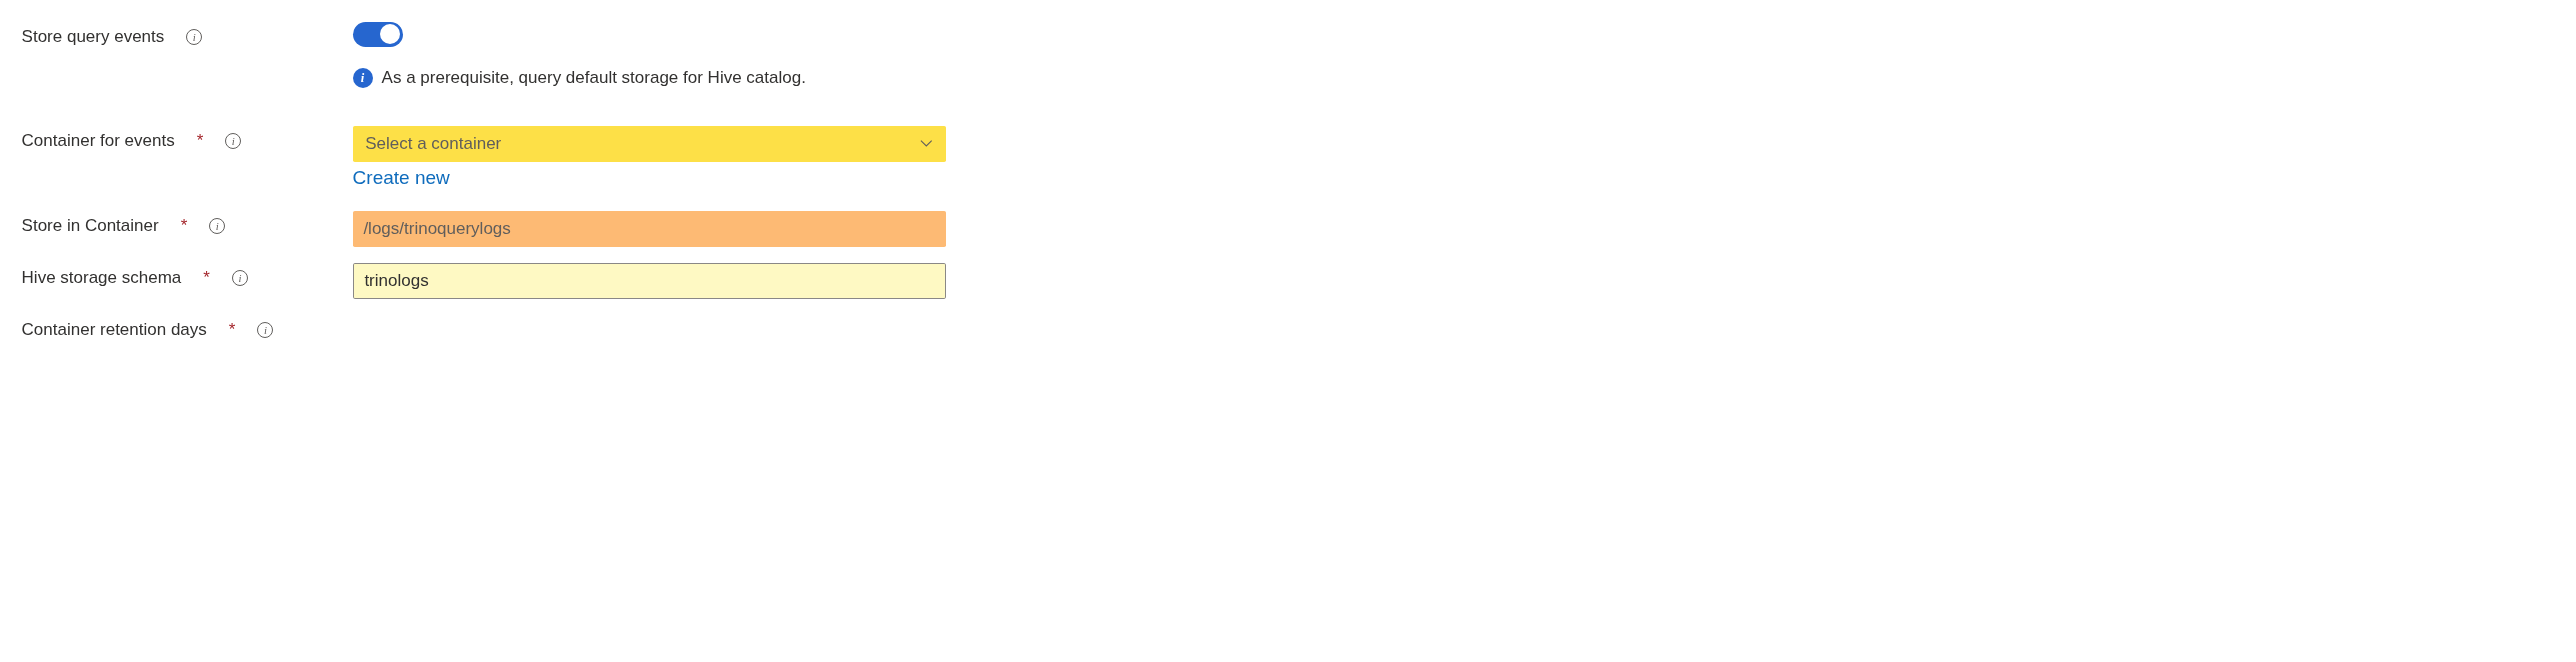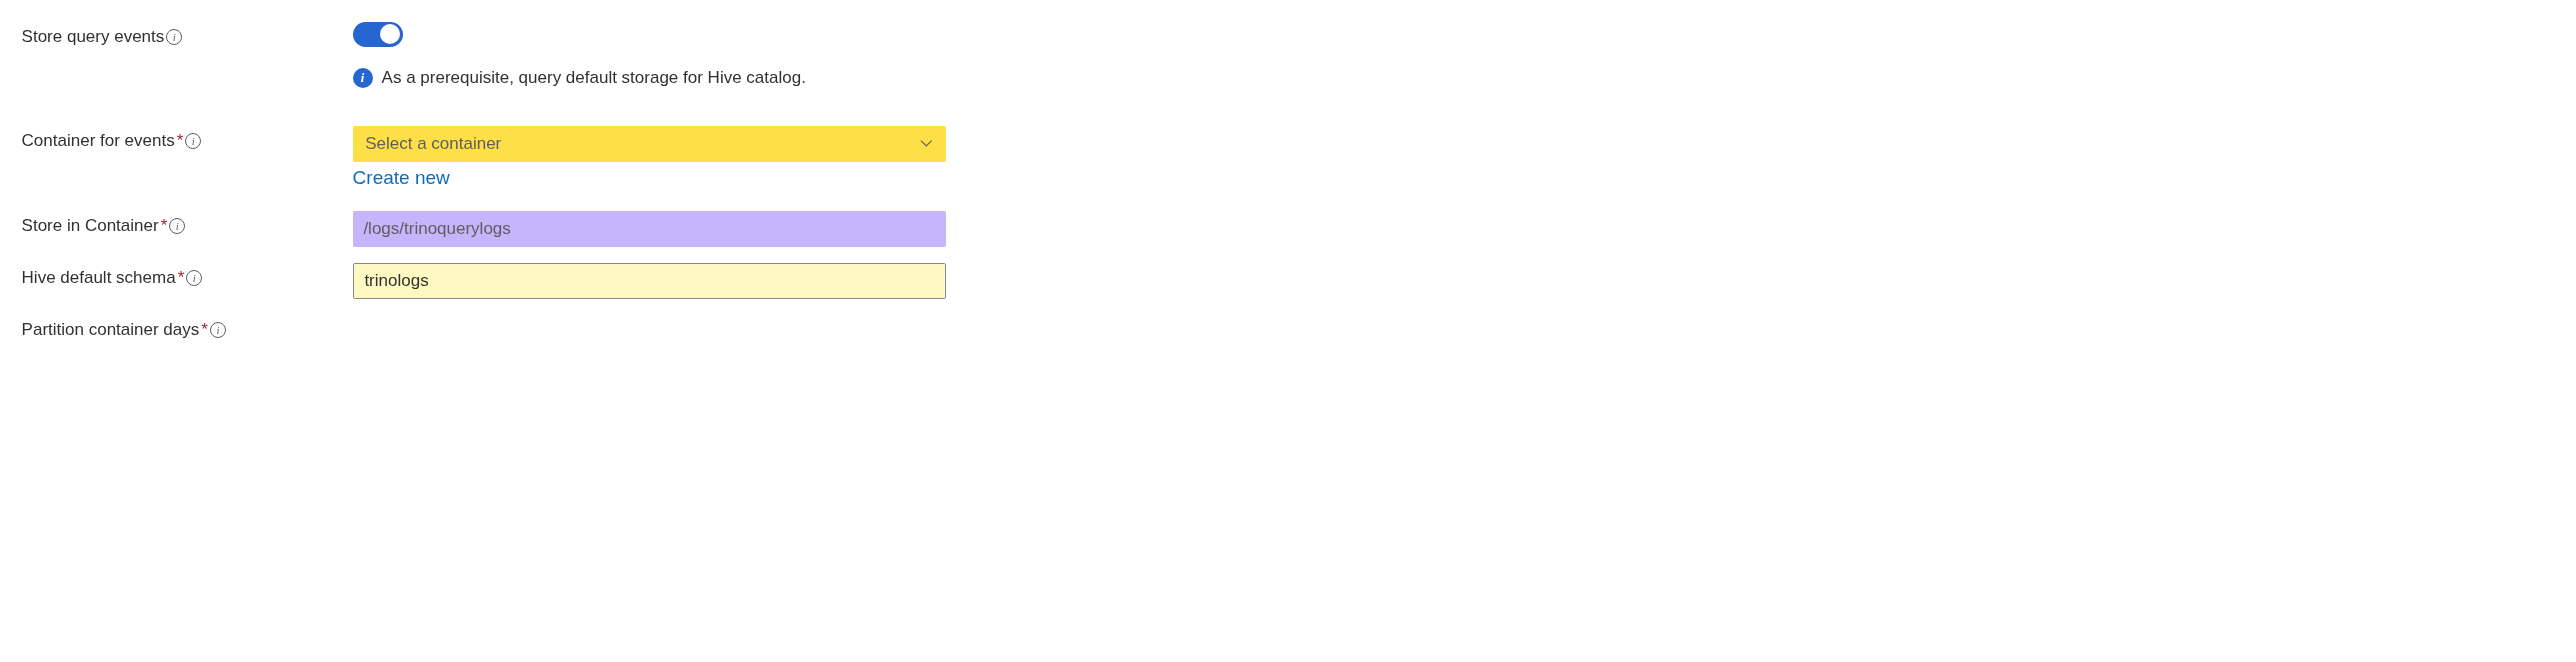--- a/index.html
+++ b/index.html
@@ -20,21 +20,21 @@
     margin-bottom: 16px;
   }
   .row.tight { margin-bottom: 0; }
 
   .label-col {
     width: 331px;
     flex: 0 0 331px;
     padding-top: 5.4px;
     display: flex;
     align-items: center;
-    gap: 2px;
+    gap: 22px;
     font-size: 17px;
     color: #323130;
   }
 
   .control-col {
     flex: 1 1 auto;
     min-width: 0;
   }
 
   .req { color: #a4262c; }
@@ -129,21 +129,21 @@
     width: 593px;
     height: 36px;
     border: 0.9px solid #8a8886;
     border-radius: 1.8px;
     padding: 0 10.8px;
     font-size: 17px;
     color: #323130;
     background: #fef9c3;
   }
   .text-input.disabled {
-    background: #c4b5fd;
+    background: #fdba74;
     border: none;
     color: #605e5c;
   }
   .text-input::placeholder { color: #605e5c; }
 
   .spacer-lg { height: 21.6px; }
 </style>
 </head>
 <body>
 
@@ -194,31 +194,31 @@
       <span class="req">*</span>
       <span class="info-icon">i</span>
     </div>
     <div class="control-col">
       <input type="text" class="text-input disabled" readonly="" placeholder="/logs/trinoquerylogs" style="">
     </div>
   </div>
 
   <div class="row">
     <div class="label-col">
-      <span>Hive default schema</span>
+      <span>Hive storage schema</span>
       <span class="req">*</span>
       <span class="info-icon">i</span>
     </div>
     <div class="control-col">
       <input type="text" class="text-input" value="trinologs" style="">
     </div>
   </div>
 
   <div class="row">
     <div class="label-col">
-      <span>Partition container days</span>
+      <span>Container retention days</span>
       <span class="req">*</span>
       <span class="info-icon">i</span>
     </div>
   </div>
 
 </div>
 
 
 </body></html>

